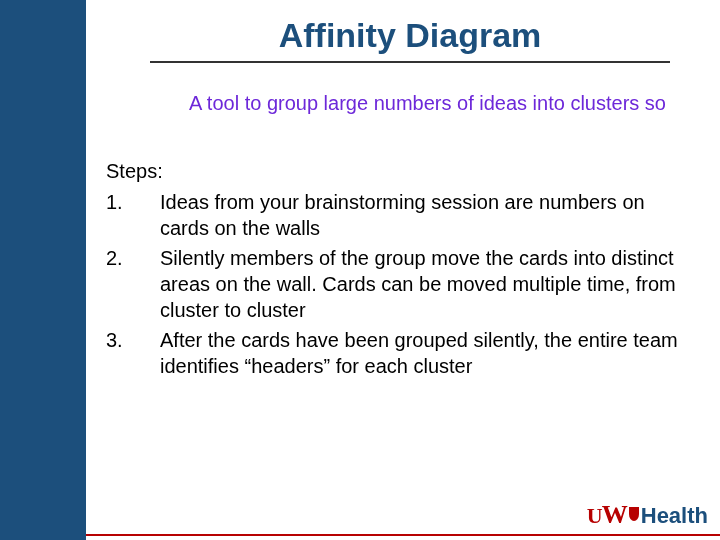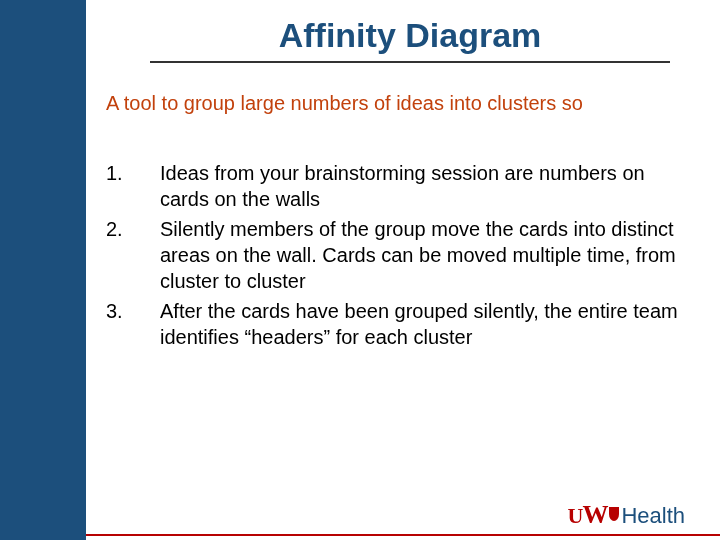--- a/index.html
+++ b/index.html
@@ -36,25 +36,26 @@
   margin: 0 auto 6px auto;
 }
 .title-underline {
   width: 520px;
   height: 2px;
   background: #333;
   margin: 0 auto 28px auto;
 }
 .intro {
   font-size: 20px;
-  color: #c2410c;
+  color: #6d28d9;
   width: 560px;
   margin-left: 6px;
   line-height: 1.25;
   margin-bottom: 44px;
+  text-align: right;
 }
 .intro .indent {
   display: block;
   padding-left: 40px;
 }
 .steps-label {
   font-size: 20px;
   margin-left: 6px;
   margin-bottom: 6px;
 }
@@ -71,21 +72,21 @@
 .step-num {
   width: 54px;
   flex-shrink: 0;
 }
 .step-text {
   flex: 1;
 }
 .logo {
   position: absolute;
   bottom: 10px;
-  right: 35px;
+  right: 12px;
   display: flex;
   align-items: baseline;
   font-family: Georgia, 'Times New Roman', serif;
 }
 .logo-uw {
   color: #b70101;
   font-weight: bold;
   font-size: 22px;
   letter-spacing: -1px;
 }
@@ -96,21 +97,21 @@
   width: 10px;
   height: 14px;
   background: #b70101;
   border-radius: 0 0 50% 50%;
   margin: 0 2px;
   position: relative;
   top: -2px;
 }
 .logo-health {
   color: #1c4f7c;
-  font-weight: normal;
+  font-weight: bold;
   font-size: 22px;
   font-family: Arial, sans-serif;
 }
 .bottom-rule {
   position: absolute;
   bottom: 4px;
   left: 86px;
   right: 0;
   height: 2px;
   background: #b70101;
@@ -122,20 +123,21 @@
 <div class="side-bar"></div>
 
 <div class="content">
   <h1 class="title">Affinity Diagram</h1>
   <div class="title-underline"></div>
 
   <p class="intro">
     <span>A tool to group large numbers of ideas into clusters so</span>
   </p>
 
+  <div class="steps-label">Steps:</div>
 
   <div class="steps">
     <div class="step">
       <div class="step-num">1.</div>
       <div class="step-text">Ideas from your brainstorming session are numbers on cards on the walls</div>
     </div>
     <div class="step">
       <div class="step-num">2.</div>
       <div class="step-text">Silently members of the group move the cards into distinct areas on the wall.  Cards can be moved multiple time, from cluster to cluster</div>
     </div>

